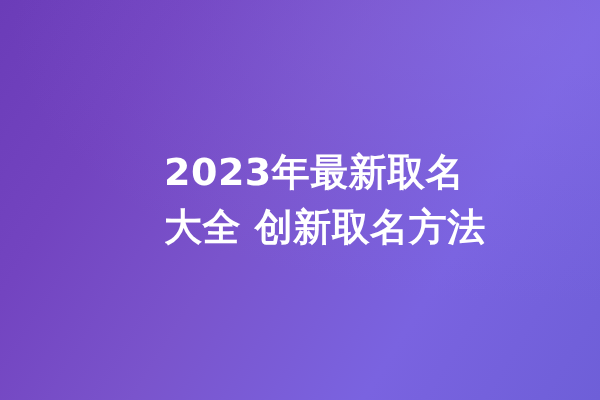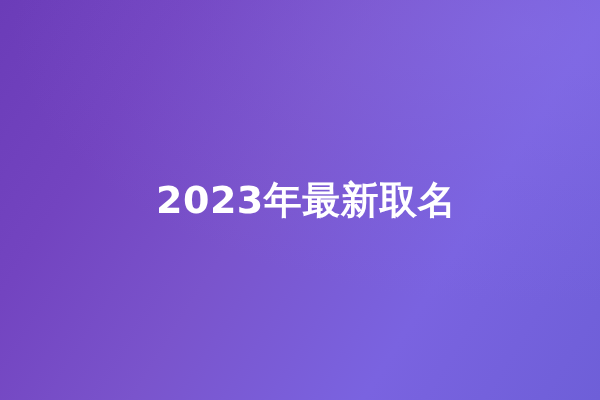--- a/index.html
+++ b/index.html
@@ -46,35 +46,36 @@
         120% 95% at 88% 8%,
         rgba(140, 118, 236, 0.38) 0%,
         rgba(140, 118, 236, 0.12) 42%,
         rgba(140, 118, 236, 0) 72%
     );
   }
 
   .title-block {
     position: relative;
     z-index: 2;
-    margin: 0;
+    margin: 8px;
     padding: 0;
     color: #ffffff;
   }
 
   .title-line {
     display: block;
     font-size: 38px;
     line-height: 55px;
     font-weight: 700;
     letter-spacing: 0.5px;
     white-space: pre;
     color: #ffffff;
   }
 </style>
 </head>
 <body>
 
 <div id="banner">
   <h1 class="title-block">
     <span class="title-line">2023年最新取名</span>
+    <span class="title-line">大全 创新取名方法</span>
   </h1>
 </div>
 
 </body></html>

